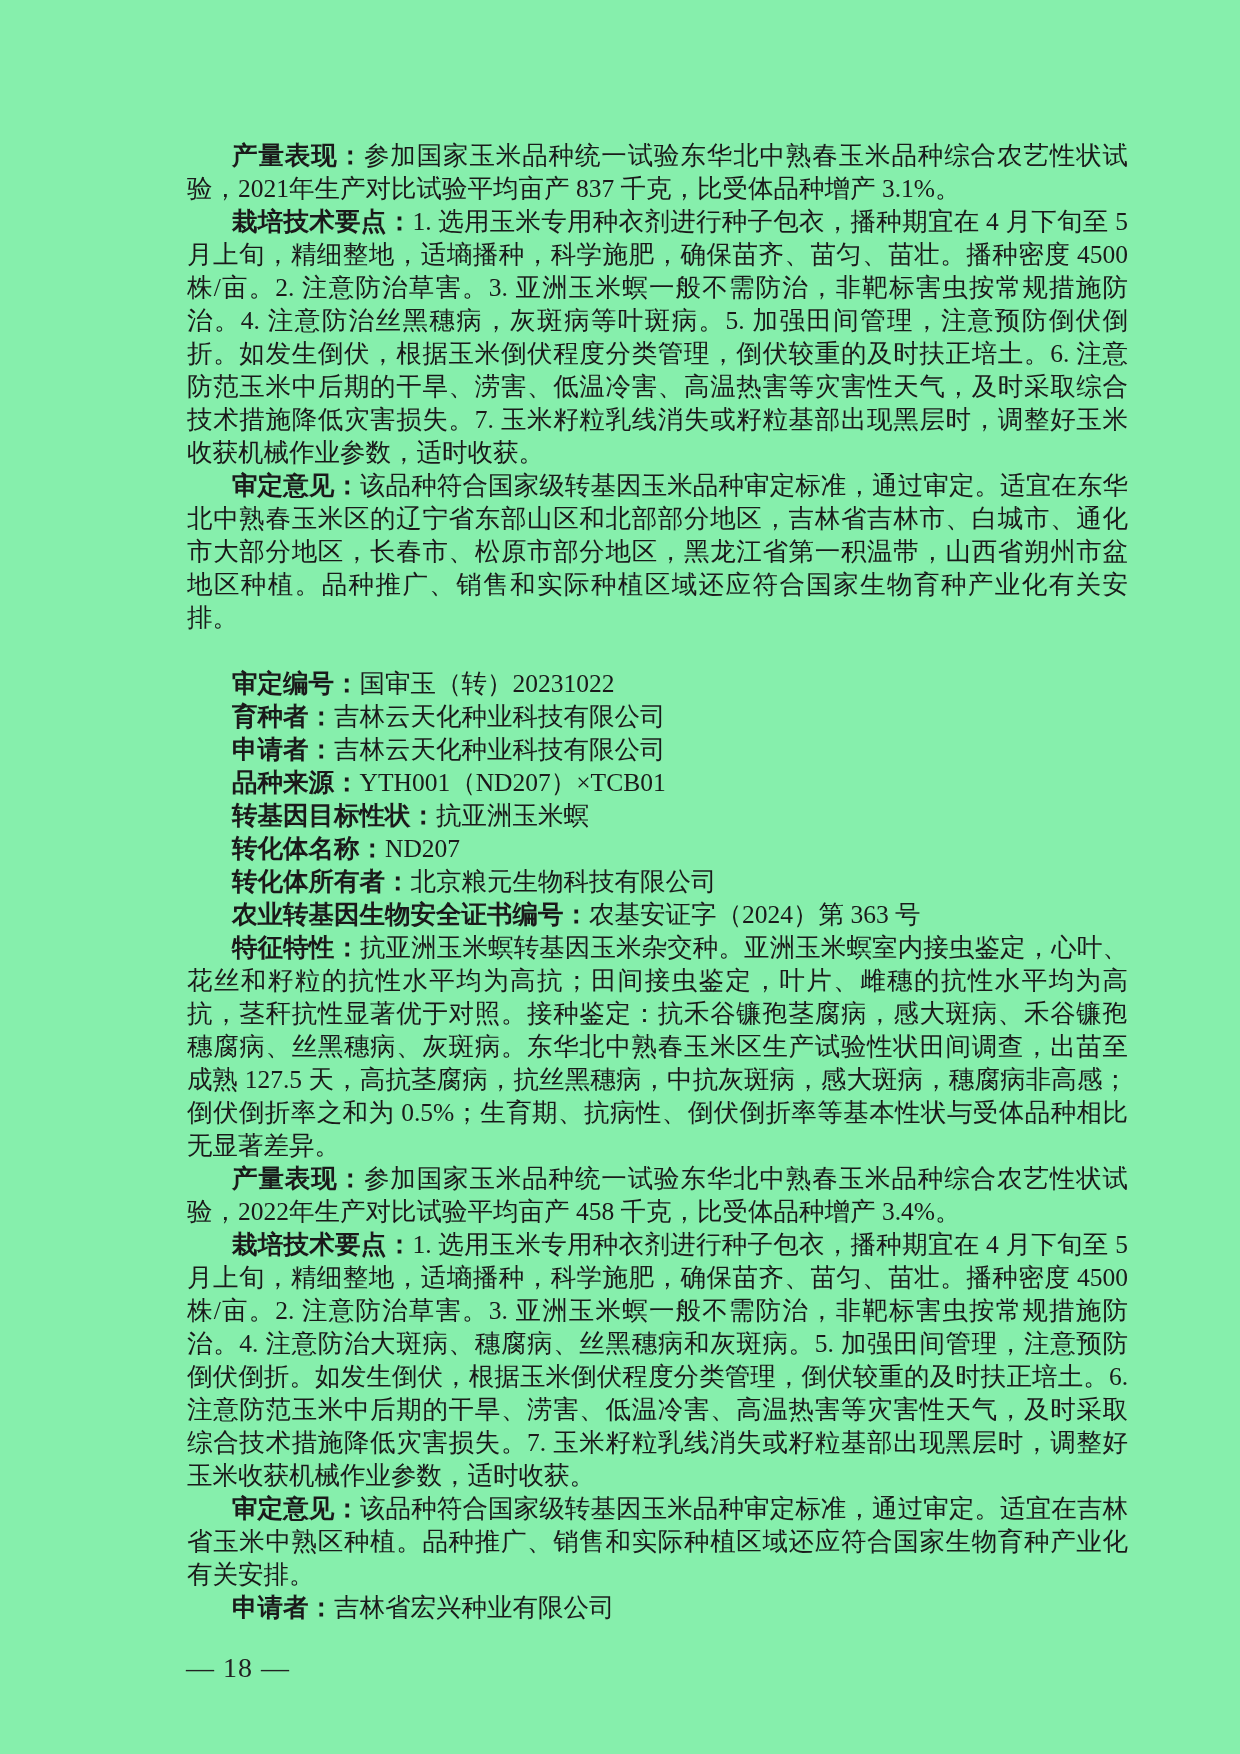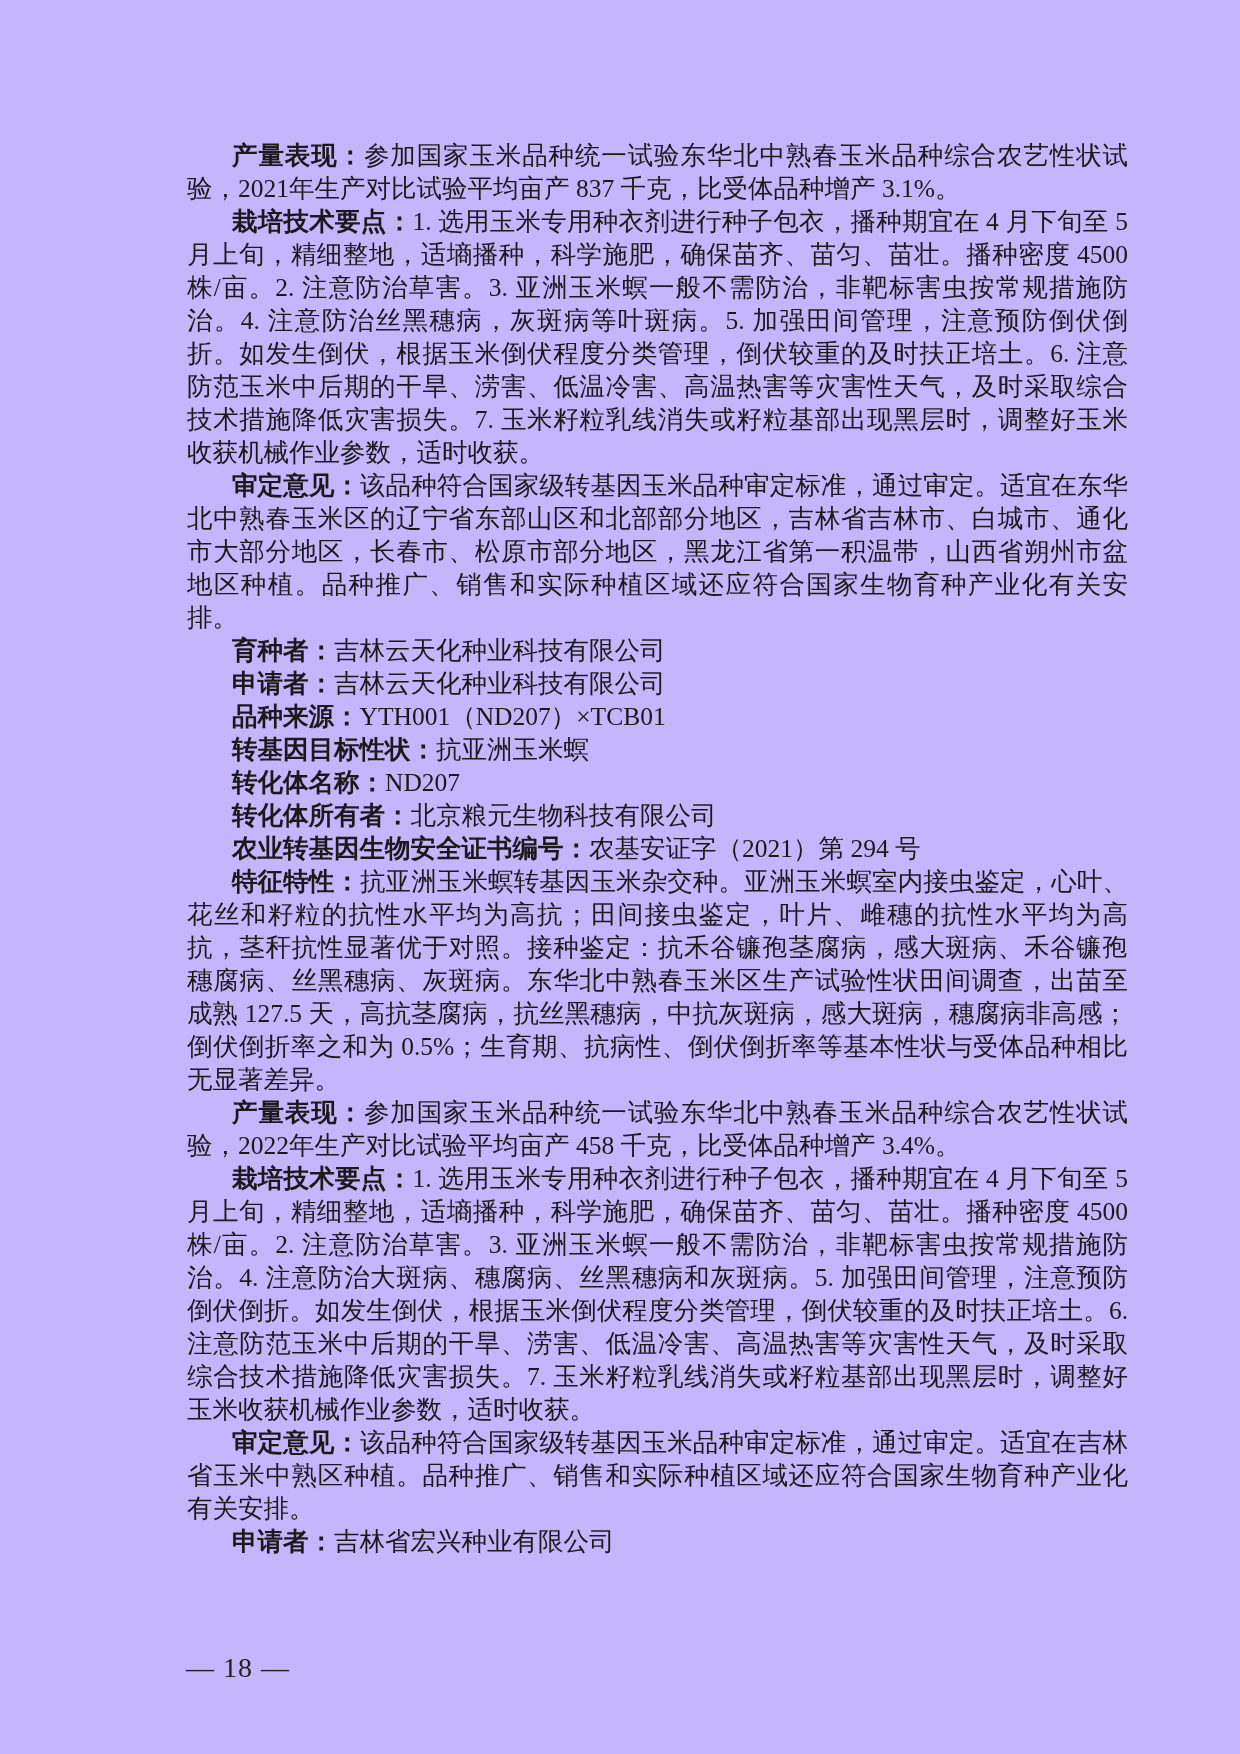--- a/index.html
+++ b/index.html
@@ -1,20 +1,20 @@
 <!DOCTYPE html>
 <html><head>
 <meta charset="utf-8">
 <style>
   html,body{margin:0;padding:0;background:#ffffff;}
   .page{
     position:relative;
     width:1240px;
     height:1754px;
-    background:#c4b5fd;
+    background:#86efac;
     overflow:hidden;
     font-family:"Liberation Serif", serif;
     color:#1a1a1a;
   }
   .content{
     position:absolute;
     left:187px;
     top:139px;
     width:941px;
   }
@@ -50,35 +50,36 @@
 
 <div class="page">
   <div class="content">
 
     <p><span class="lbl">产量表现：</span><span>参加国家玉米品种统一试验东华北中熟春玉米品种综合农艺性状试验，2021年生产对比试验平均亩产 837 千克，比受体品种增产 3.1%。</span></p>
 
     <p><span class="lbl">栽培技术要点：</span><span>1. 选用玉米专用种衣剂进行种子包衣，播种期宜在 4 月下旬至 5 月上旬，精细整地，适墒播种，科学施肥，确保苗齐、苗匀、苗壮。播种密度 4500 株/亩。2. 注意防治草害。3. 亚洲玉米螟一般不需防治，非靶标害虫按常规措施防治。4. 注意防治丝黑穗病，灰斑病等叶斑病。5. 加强田间管理，注意预防倒伏倒折。如发生倒伏，根据玉米倒伏程度分类管理，倒伏较重的及时扶正培土。6. 注意防范玉米中后期的干旱、涝害、低温冷害、高温热害等灾害性天气，及时采取综合技术措施降低灾害损失。7. 玉米籽粒乳线消失或籽粒基部出现黑层时，调整好玉米收获机械作业参数，适时收获。</span></p>
 
     <p><span class="lbl">审定意见：</span><span>该品种符合国家级转基因玉米品种审定标准，通过审定。适宜在东华北中熟春玉米区的辽宁省东部山区和北部部分地区，吉林省吉林市、白城市、通化市大部分地区，长春市、松原市部分地区，黑龙江省第一积温带，山西省朔州市盆地区种植。品种推广、销售和实际种植区域还应符合国家生物育种产业化有关安排。</span></p>
 
+    <p class="field gap"><span class="lbl">审定编号：</span><span>国审玉（转）20231022</span></p>
 
 
     <p class="field"><span class="lbl">育种者：</span><span>吉林云天化种业科技有限公司</span></p>
 
     <p class="field"><span class="lbl">申请者：</span><span>吉林云天化种业科技有限公司</span></p>
 
     <p class="field"><span class="lbl">品种来源：</span><span>YTH001（ND207）×TCB01</span></p>
 
     <p class="field"><span class="lbl">转基因目标性状：</span><span>抗亚洲玉米螟</span></p>
 
     <p class="field"><span class="lbl">转化体名称：</span><span>ND207</span></p>
 
     <p class="field"><span class="lbl">转化体所有者：</span><span>北京粮元生物科技有限公司</span></p>
 
-    <p class="field"><span class="lbl">农业转基因生物安全证书编号：</span><span>农基安证字（2021）第 294 号</span></p>
+    <p class="field"><span class="lbl">农业转基因生物安全证书编号：</span><span>农基安证字（2024）第 363 号</span></p>
 
     <p><span class="lbl">特征特性：</span><span>抗亚洲玉米螟转基因玉米杂交种。亚洲玉米螟室内接虫鉴定，心叶、花丝和籽粒的抗性水平均为高抗；田间接虫鉴定，叶片、雌穗的抗性水平均为高抗，茎秆抗性显著优于对照。接种鉴定：抗禾谷镰孢茎腐病，感大斑病、禾谷镰孢穗腐病、丝黑穗病、灰斑病。东华北中熟春玉米区生产试验性状田间调查，出苗至成熟 127.5 天，高抗茎腐病，抗丝黑穗病，中抗灰斑病，感大斑病，穗腐病非高感；倒伏倒折率之和为 0.5%；生育期、抗病性、倒伏倒折率等基本性状与受体品种相比无显著差异。</span></p>
 
     <p><span class="lbl">产量表现：</span><span>参加国家玉米品种统一试验东华北中熟春玉米品种综合农艺性状试验，2022年生产对比试验平均亩产 458 千克，比受体品种增产 3.4%。</span></p>
 
     <p><span class="lbl">栽培技术要点：</span><span>1. 选用玉米专用种衣剂进行种子包衣，播种期宜在 4 月下旬至 5 月上旬，精细整地，适墒播种，科学施肥，确保苗齐、苗匀、苗壮。播种密度 4500 株/亩。2. 注意防治草害。3. 亚洲玉米螟一般不需防治，非靶标害虫按常规措施防治。4. 注意防治大斑病、穗腐病、丝黑穗病和灰斑病。5. 加强田间管理，注意预防倒伏倒折。如发生倒伏，根据玉米倒伏程度分类管理，倒伏较重的及时扶正培土。6. 注意防范玉米中后期的干旱、涝害、低温冷害、高温热害等灾害性天气，及时采取综合技术措施降低灾害损失。7. 玉米籽粒乳线消失或籽粒基部出现黑层时，调整好玉米收获机械作业参数，适时收获。</span></p>
 
     <p><span class="lbl">审定意见：</span><span>该品种符合国家级转基因玉米品种审定标准，通过审定。适宜在吉林省玉米中熟区种植。品种推广、销售和实际种植区域还应符合国家生物育种产业化有关安排。</span></p>
 
 

